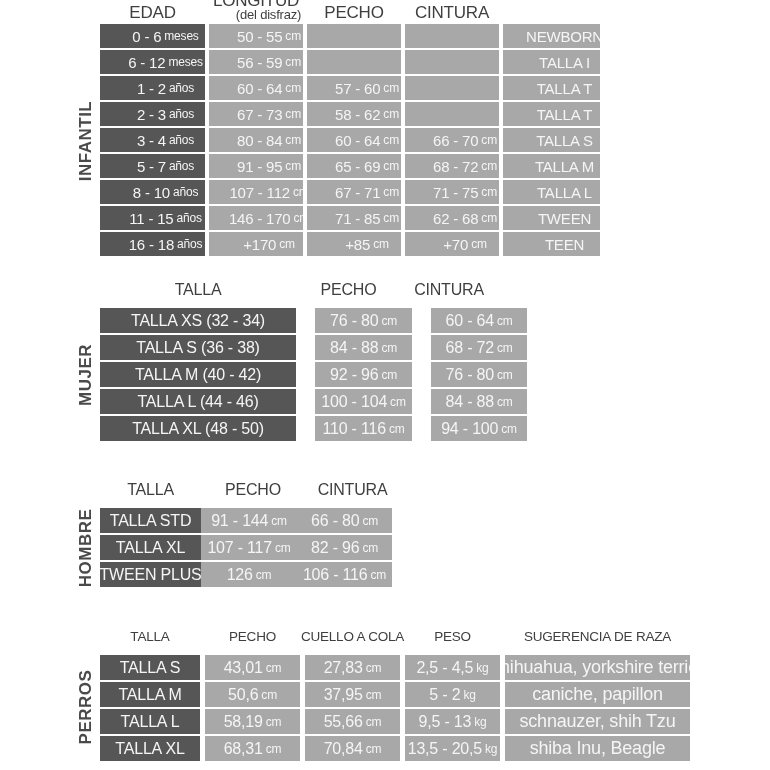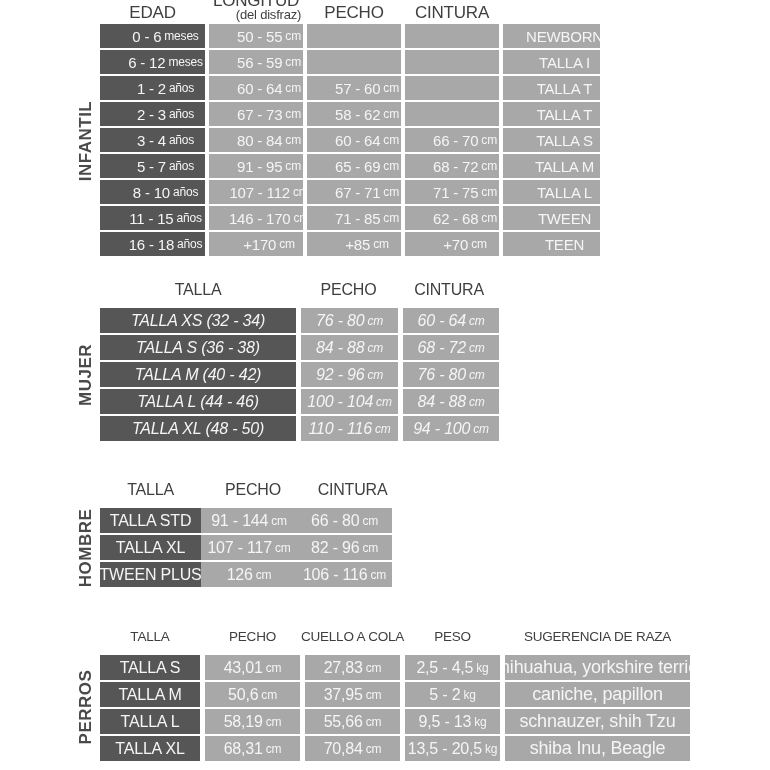--- a/index.html
+++ b/index.html
@@ -232,21 +232,21 @@
         <div class="hcell">
           <div class="hmain">TALLA</div>
         </div>
         <div class="hcell">
           <div class="hmain">PECHO</div>
         </div>
         <div class="hcell">
           <div class="hmain">CINTURA</div>
         </div>
       </div>
-      <div class="grid" style="grid-template-columns: 196px 97px 96px; gap: 2px 5px; grid-auto-rows: 25px; font-style: italic;">
+      <div class="grid" style="grid-template-columns: 196px 97px 96px; gap: 2px 19px; grid-auto-rows: 25px;">
         <div class="cell dark">
           <div class="val">TALLA XS (32 - 34)</div>
         </div>
         <div class="cell">
           <div class="val">76 - 80</div>
           <div class="u">cm</div>
         </div>
         <div class="cell">
           <div class="val">60 - 64</div>
           <div class="u">cm</div>

